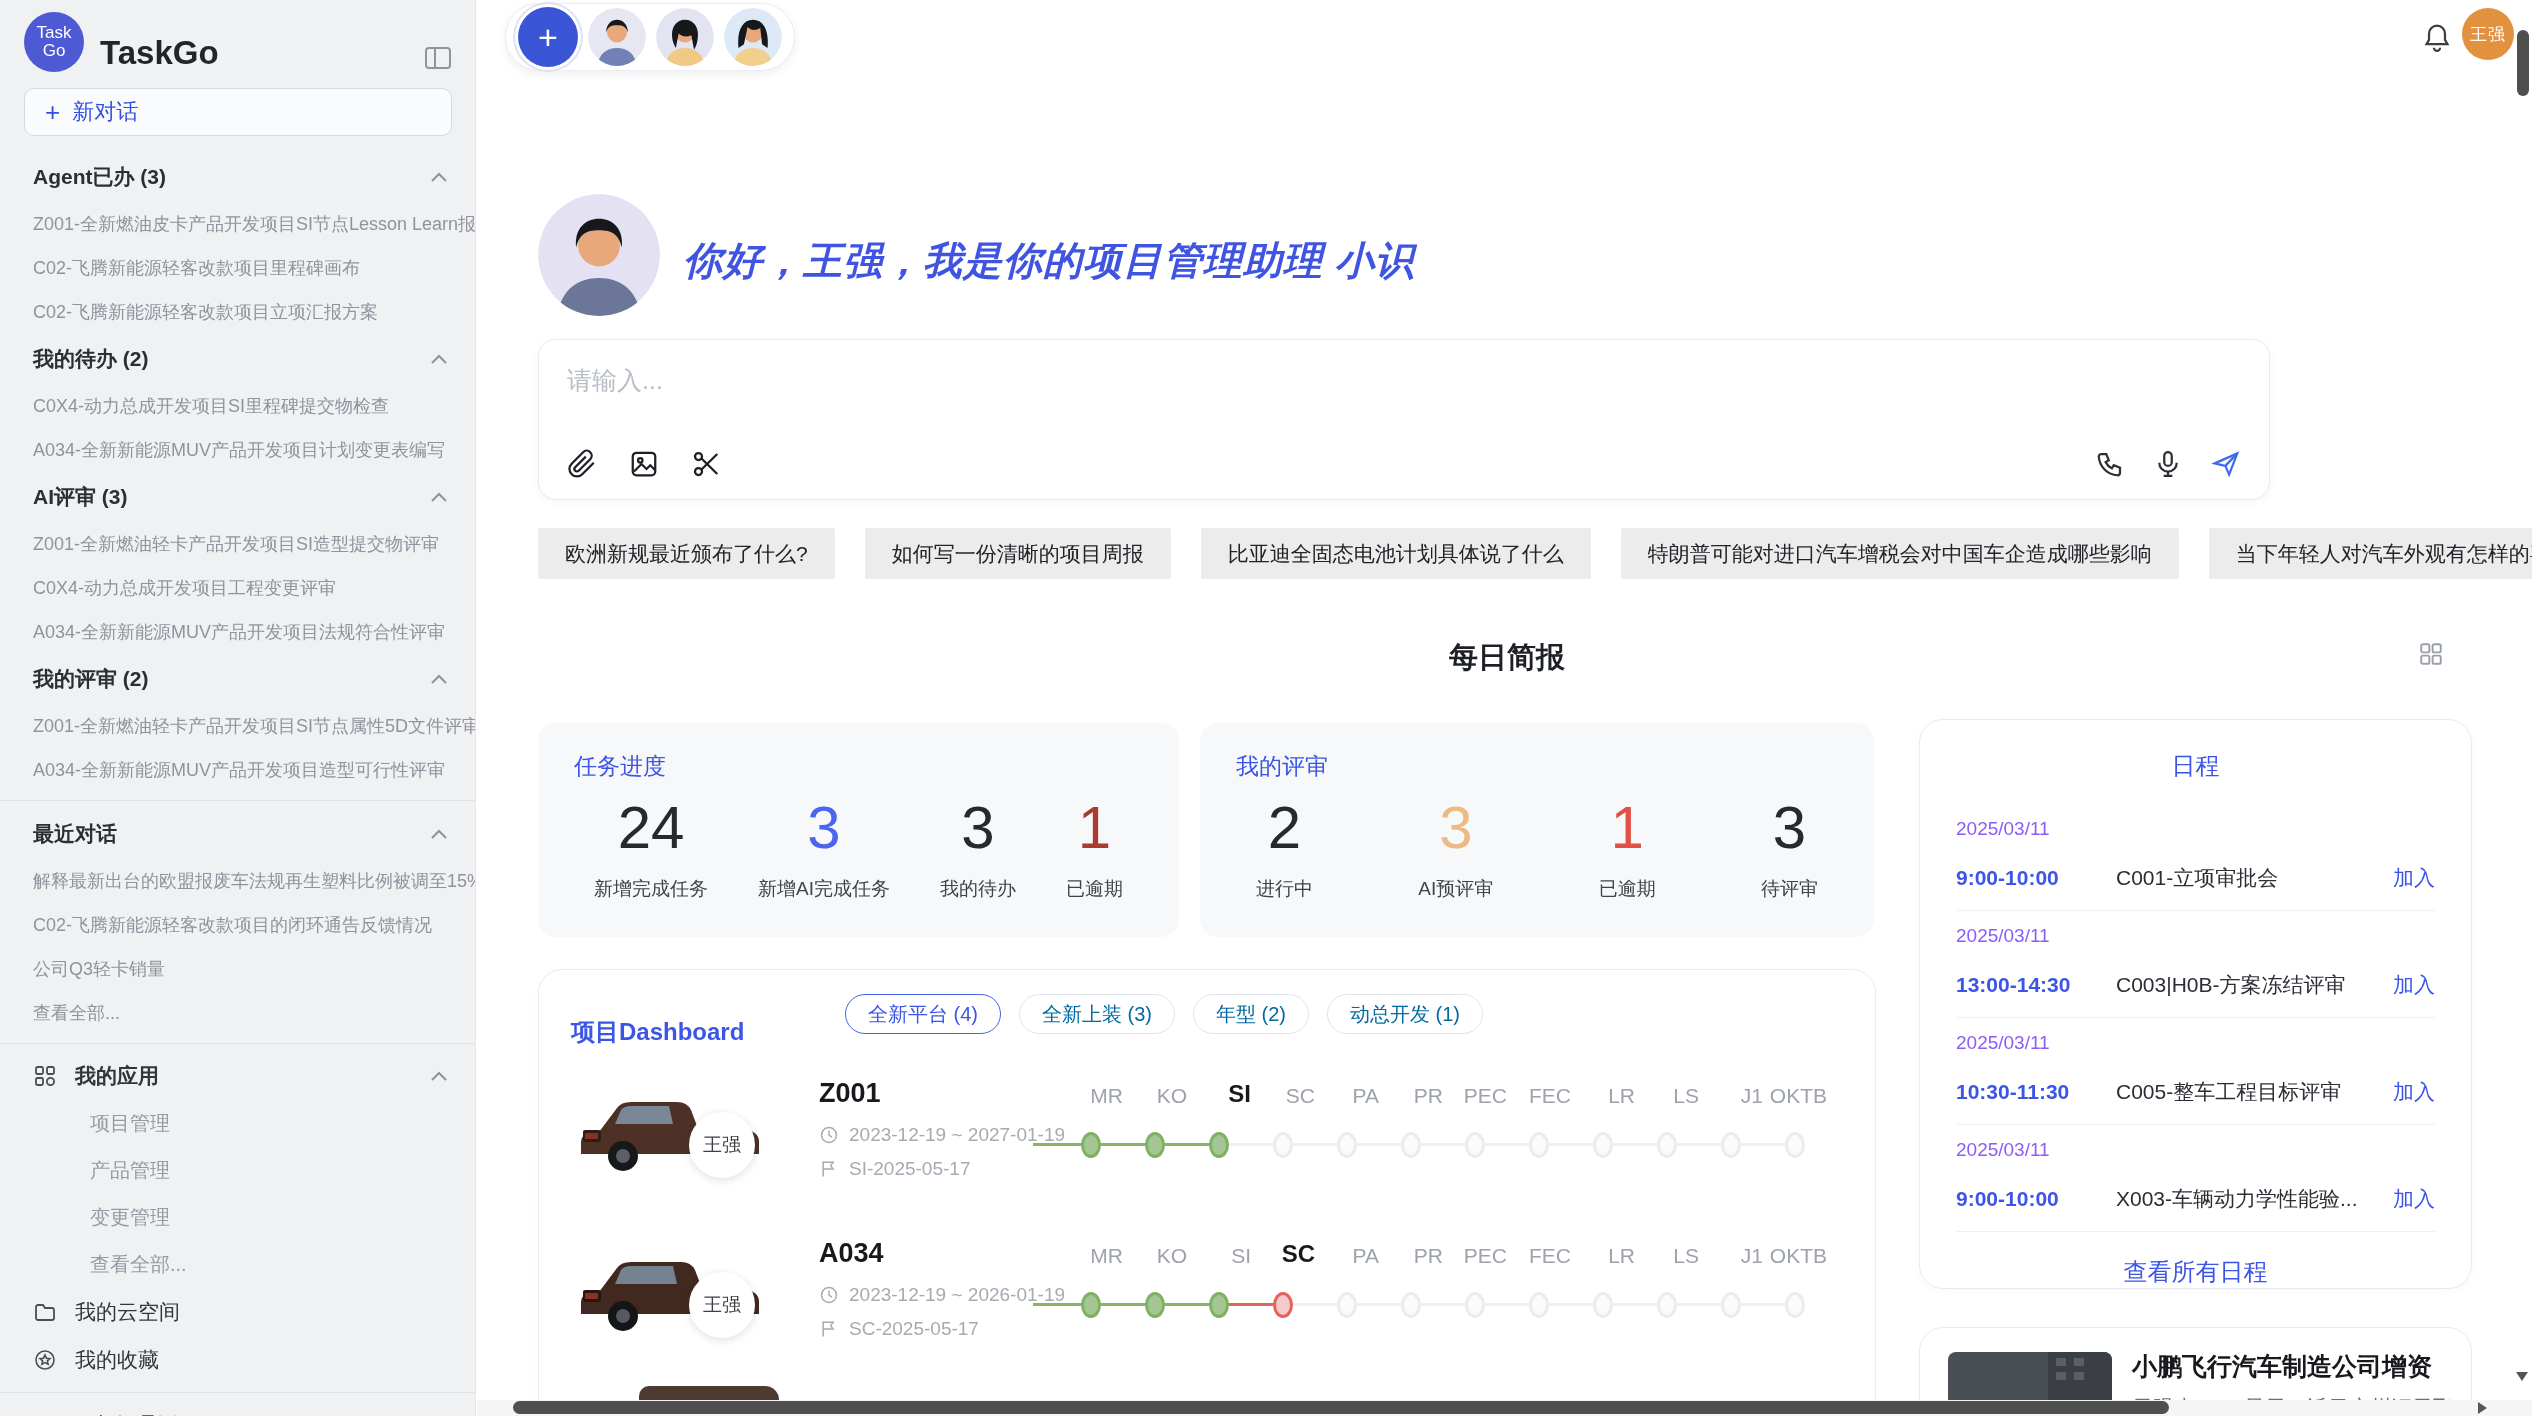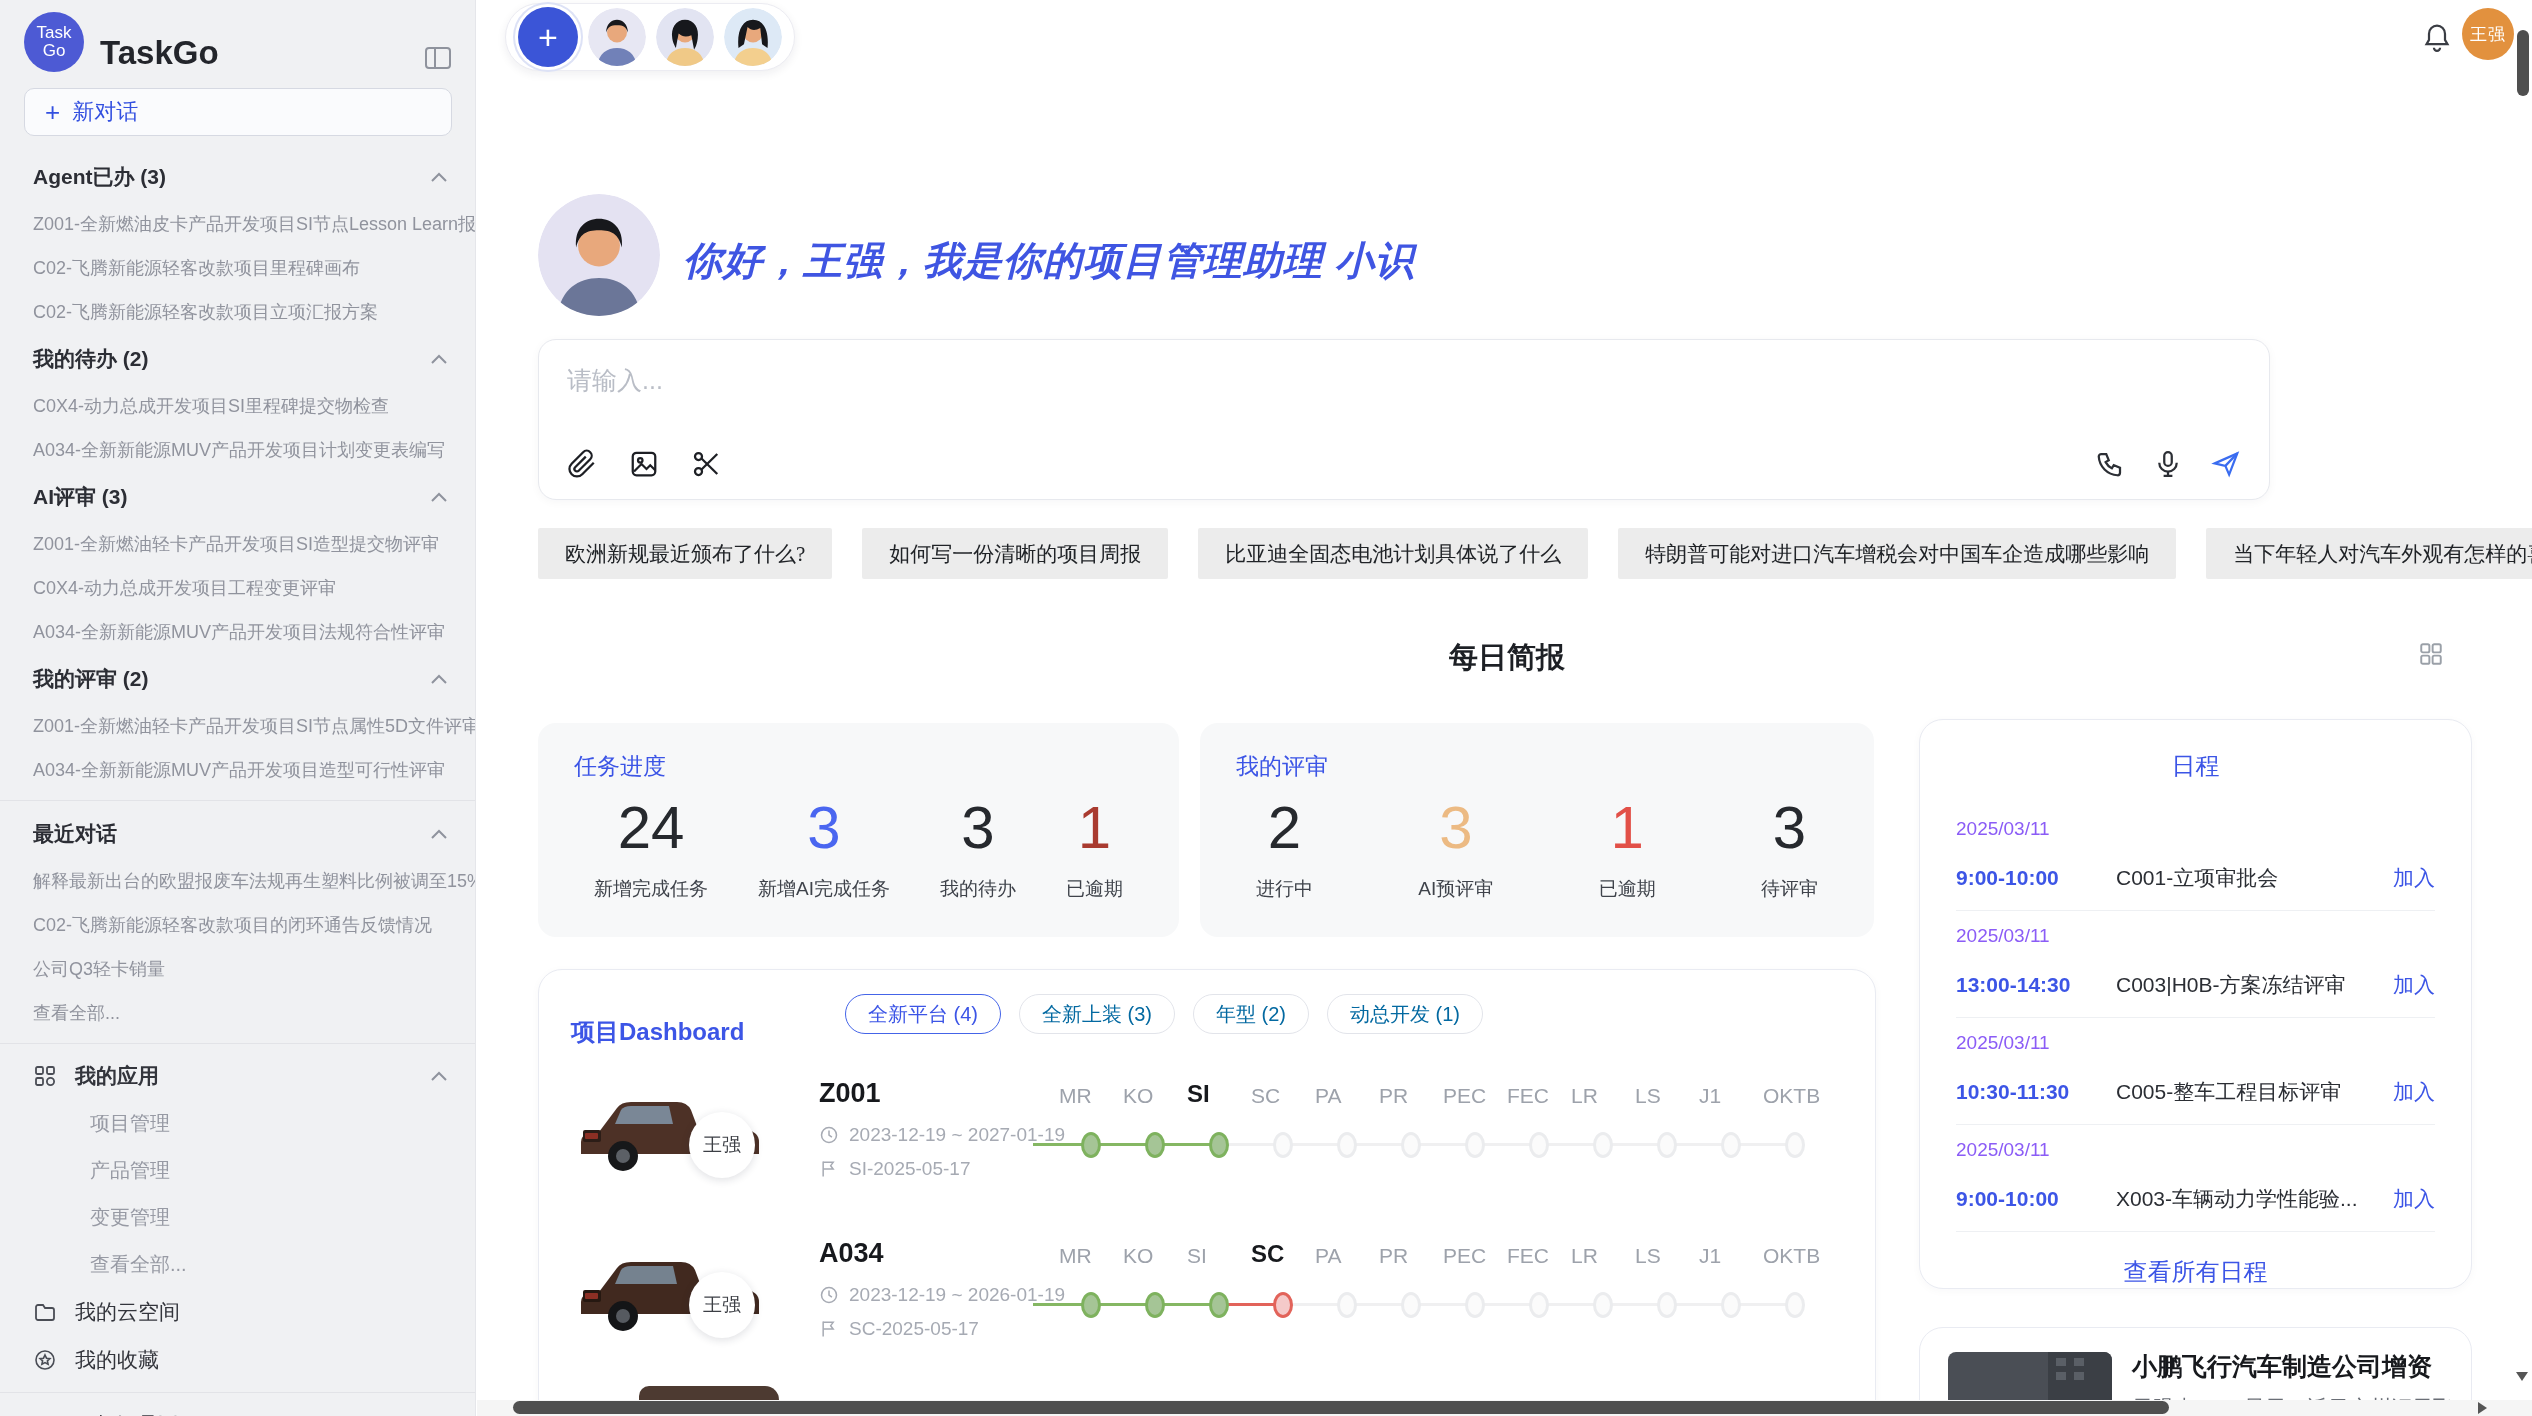--- a/index.html
+++ b/index.html
@@ -60,21 +60,21 @@
     outline:none; font-size:25px; color:#3a3d44; background:transparent;
     font-family:"Liberation Sans","DejaVu Sans",sans-serif; }
   .composer input::placeholder { color:#b9bdc6; }
   .comp-left { position:absolute; left:28px; bottom:20px; display:flex; gap:32px; }
   .comp-right { position:absolute; right:28px; bottom:20px; display:flex; gap:28px; }
   .comp-left .icon-btn svg, .comp-right .icon-btn svg { display:block; }
 
   .chips { position:absolute; left:61px; top:528px; display:flex; gap:30px; }
   .chip { height:51px; background:#ececec; border-radius:2px; padding:0 27px;
     display:flex; align-items:center; font-size:21px; color:#202327; cursor:pointer;
-    white-space:nowrap;font-family:Liberation Serif, serif; }
+    white-space:nowrap; }
 
   .brief-title { position:absolute; left:61px; top:638px; width:1938px; text-align:center;
     font-size:29px; font-weight:700; color:#1d2025; }
   .brief-grid { position:absolute; left:1941px; top:641px; }
 
   .stat-card { position:absolute; top:723px; height:214px; background:#f7f8f9; border-radius:18px; }
   .stat-card.c1 { left:61px; width:641px; }
   .stat-card.c2 { left:723px; width:674px; }
   .stat-title { padding:28px 0 0 36px; font-size:23px; color:#3c55e6; }
   .stats { display:flex; justify-content:space-between; padding:0 56px; margin-top:6px; }
@@ -98,21 +98,21 @@
   .proj.p0 { top:92px; } .proj.p1 { top:252px; }
   .proj-car { position:absolute; left:30px; top:10px; width:200px; height:108px; }
   .proj-badge { position:absolute; left:150px; top:50px; width:66px; height:66px; border-radius:50%;
     background:#fff; box-shadow:0 2px 8px rgba(30,34,60,.14); display:flex; align-items:center;
     justify-content:center; font-size:19px; color:#3c3f45; }
   .proj-code { position:absolute; left:280px; top:16px; font-size:27px; font-weight:700; color:#17191d; }
   .proj-meta { position:absolute; left:280px; display:flex; align-items:center; gap:10px;
     font-size:19px; color:#a6aab3; }
   .proj-meta.m1 { top:62px; } .proj-meta.m2 { top:96px; }
   .ms { position:absolute; left:520px; top:8px; display:flex; }
-  .ms-col { width:64px; position:relative; height:110px; text-align:left; }
+  .ms-col { width:64px; position:relative; height:110px; text-align:right; }
   .ms-label { position:absolute; top:14px; left:0; right:0; font-size:21px; color:#9da2ab; }
   .ms-col.current .ms-label { color:#17191d; font-weight:700; font-size:24px; top:10px; }
   .ms-dot { position:absolute; left:50%; top:62px; width:20px; height:26px; margin-left:-10px;
     border-radius:50%; background:#fbfbfb; border:3px solid #ebecee; z-index:2; }
   .ms-dot.done { background:#a5c596; border-color:#7eb25e; }
   .ms-dot.overdue { background:#f5caca; border-color:#e2635a; }
   .ms-line { position:absolute; top:73px; left:-32px; width:64px; height:3px; z-index:1; }
   .ms-line.lead { left:-26px; width:58px; }
   .ms-line.green { background:#85b763; } .ms-line.red { background:#e2635a; }
   .ms-line.gray { background:#f0f0f1; }

